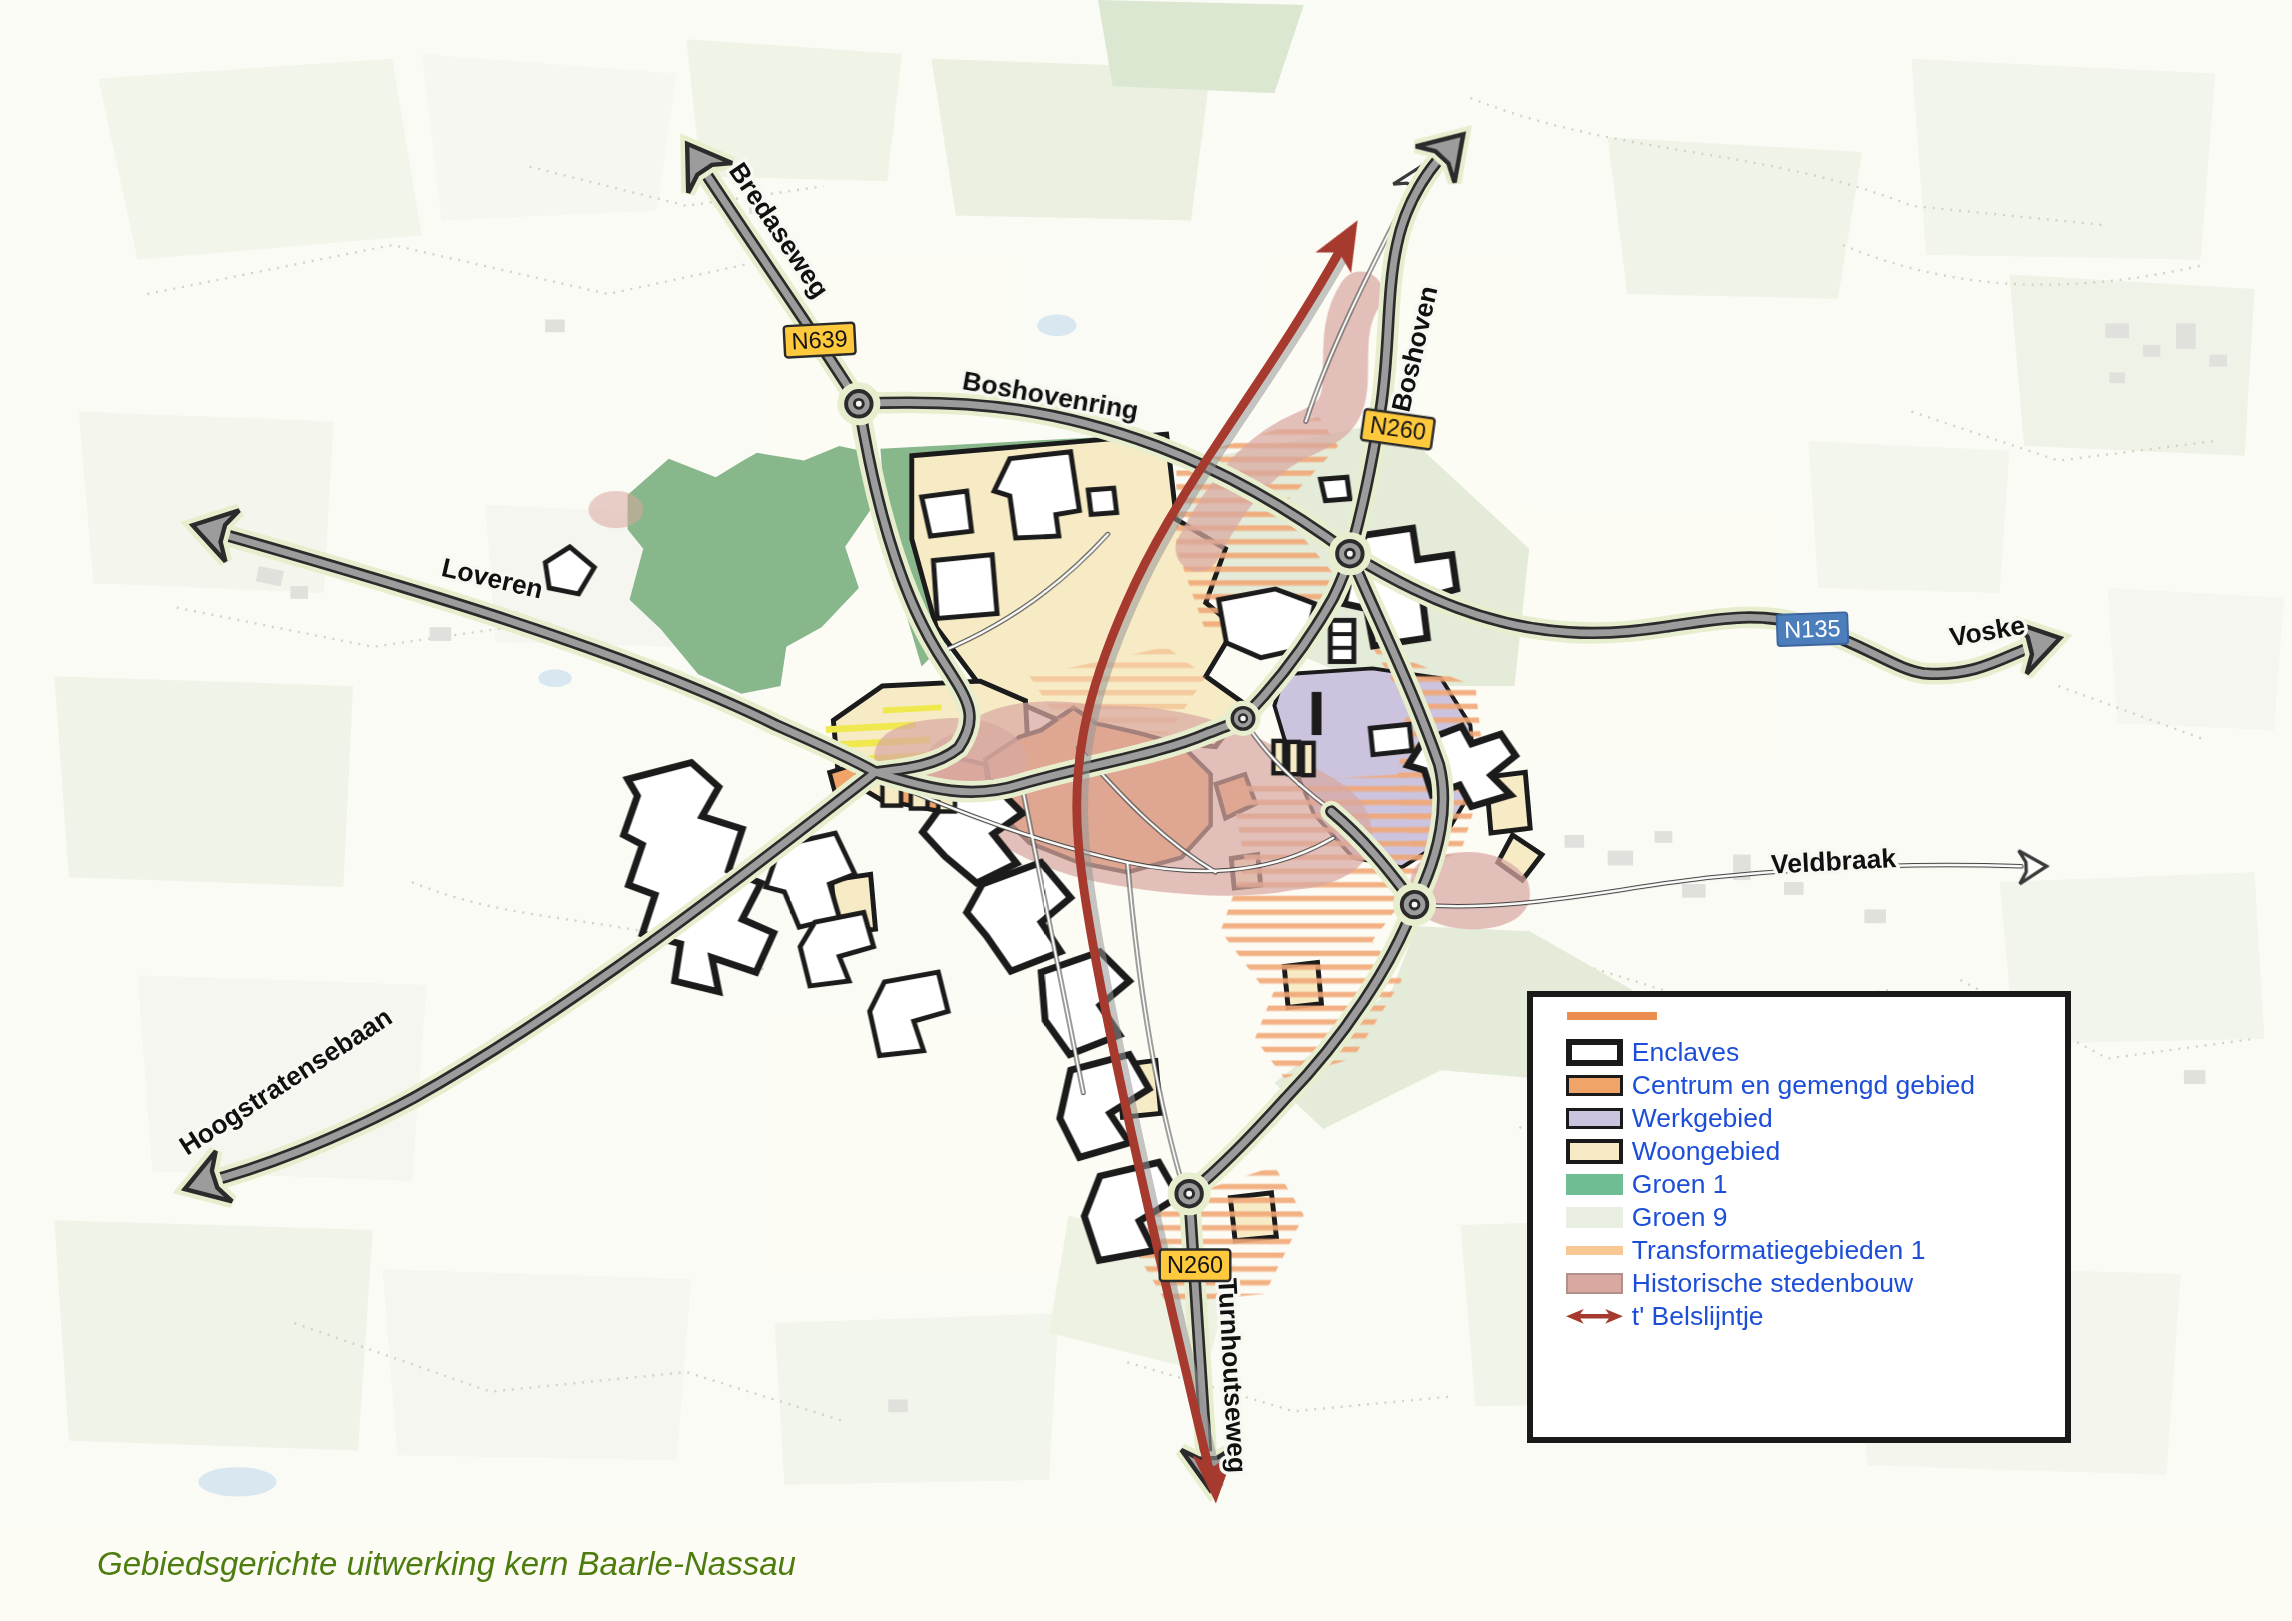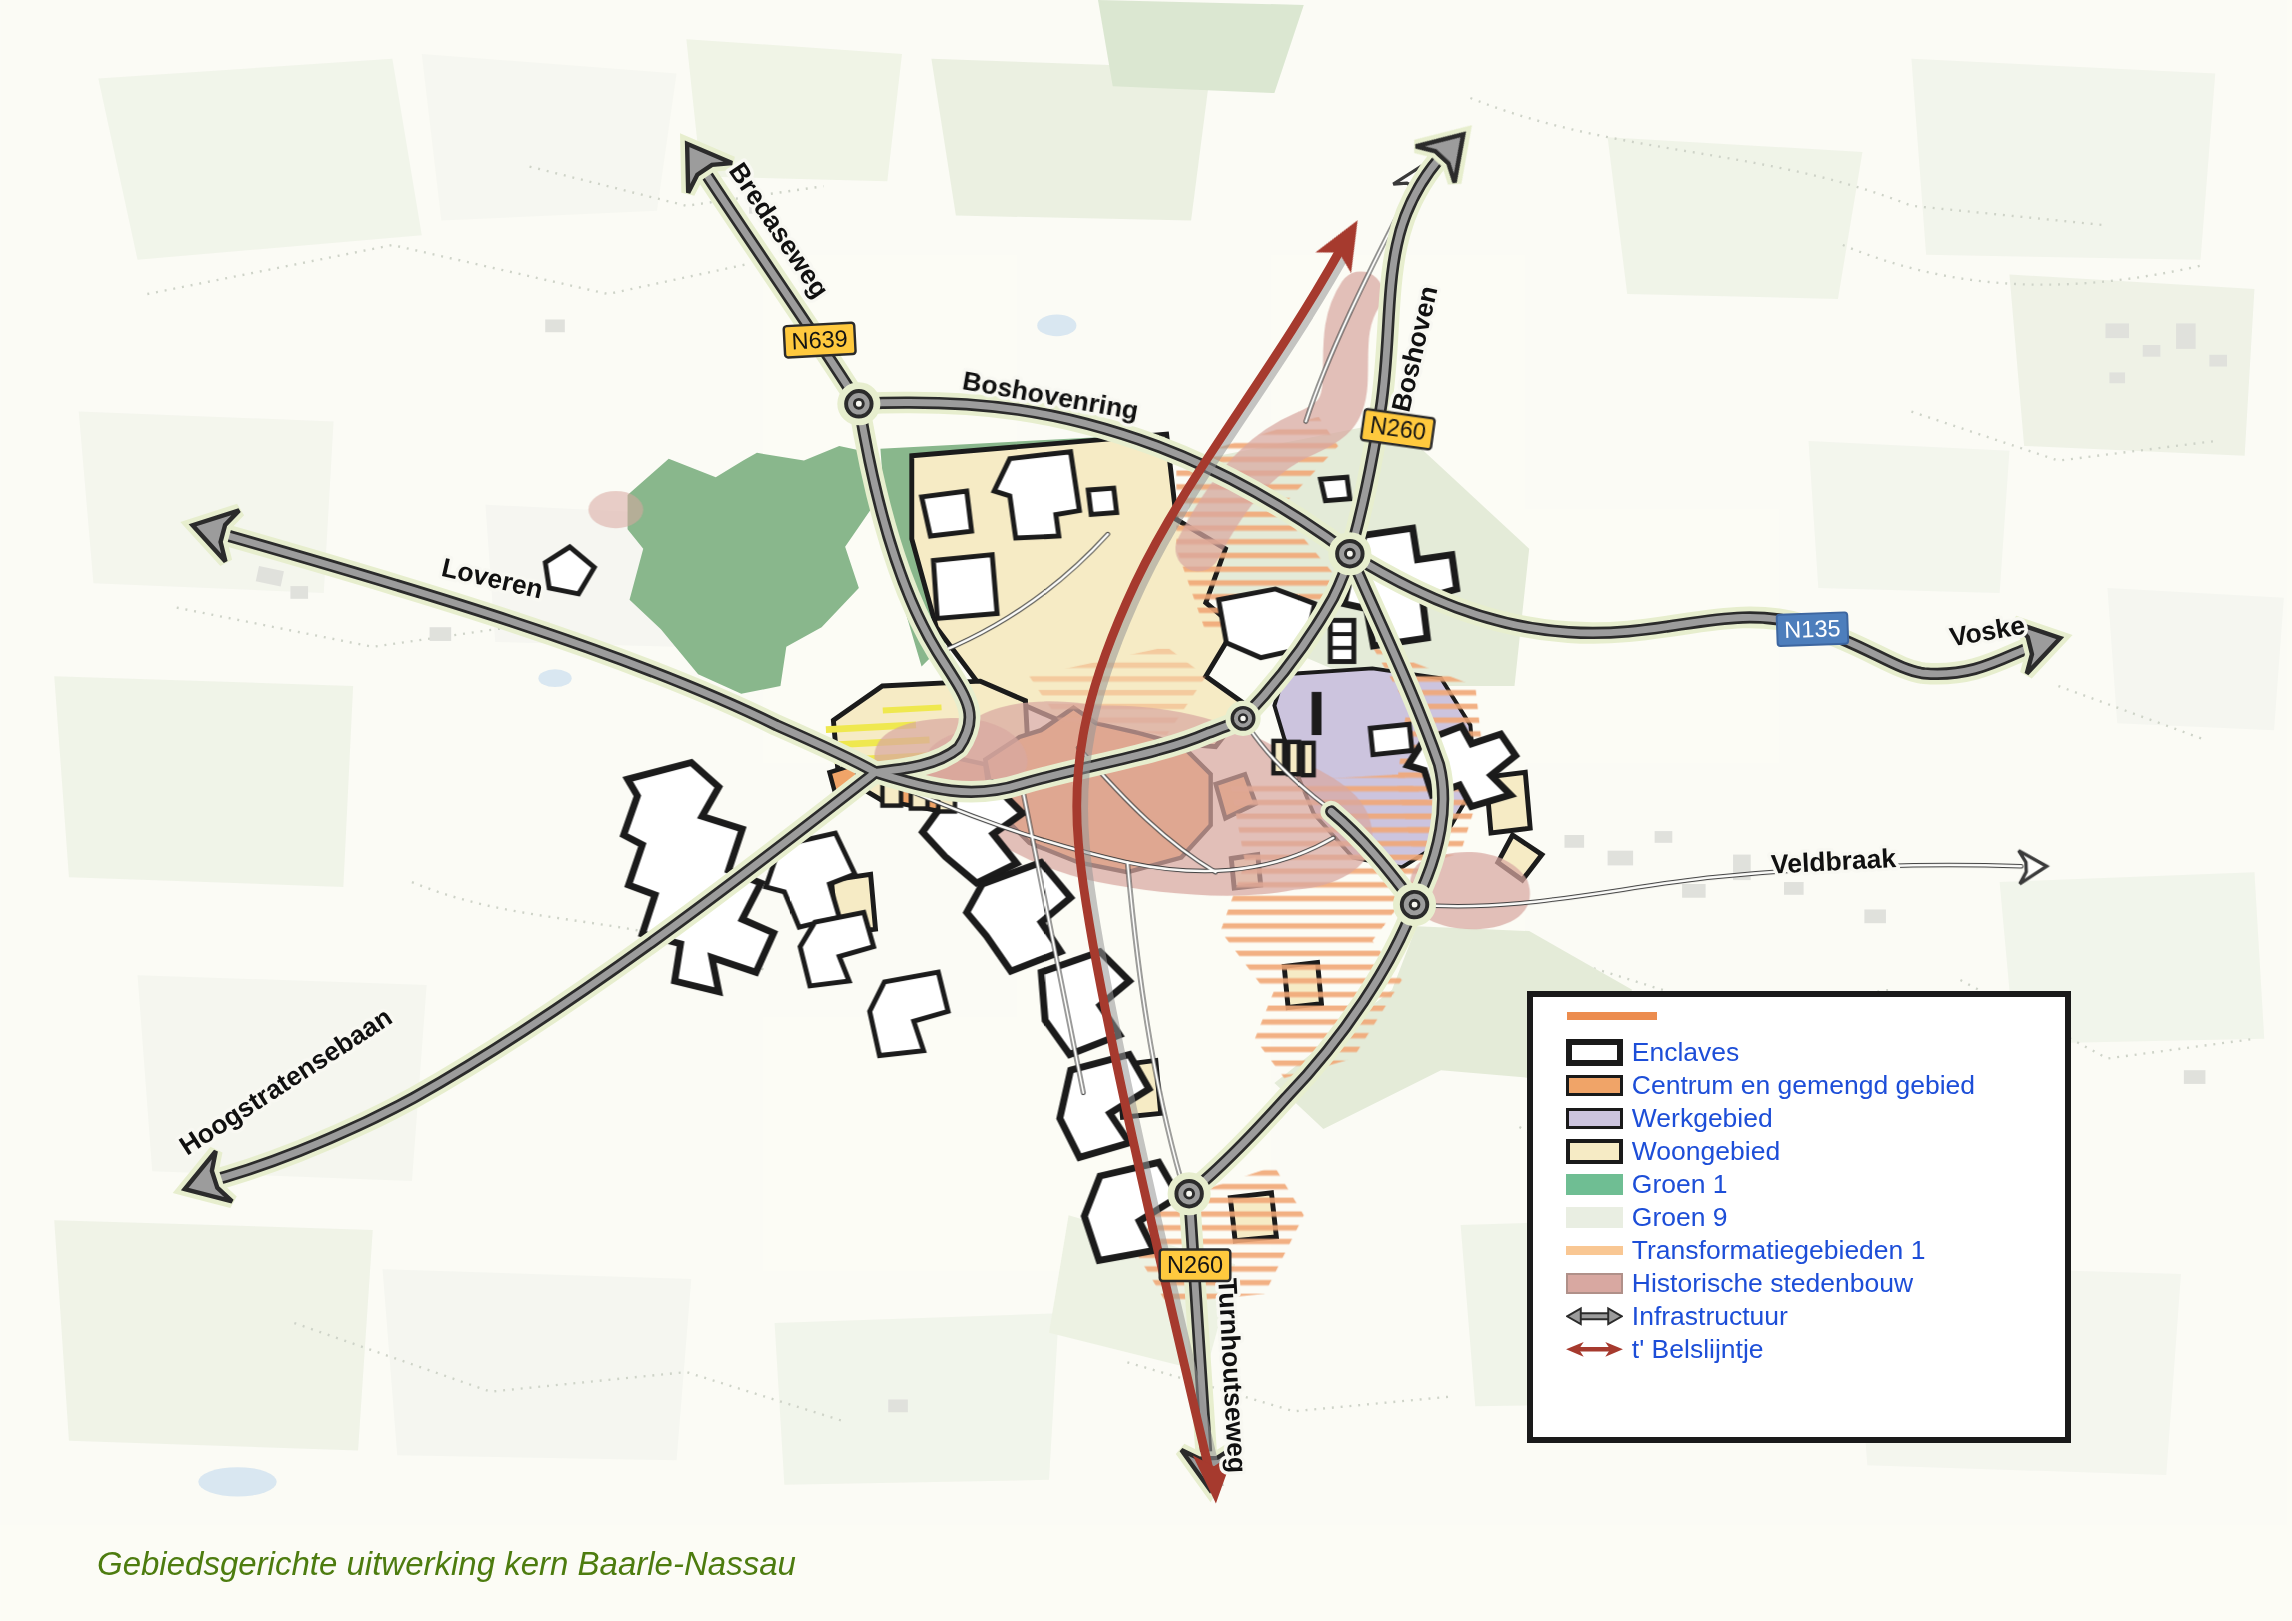--- a/index.html
+++ b/index.html
@@ -407,31 +407,20 @@
     <span class="lsw sw-transf"></span>
     <span class="ltext">Transformatiegebieden 1</span>
   </div>
   <div class="lrow">
     <span class="lsw sw-hist"></span>
     <span class="ltext">Historische stedenbouw</span>
   </div>
   <div class="lrow">
     <span class="lsw">
       <svg width="57" height="20.6" viewBox="0 0 58 21">
-        <path d="M12,10.5 H46" stroke="#2B2B2B" stroke-width="8"></path>
-        <path d="M12,10.5 H46" style="stroke:var(--c-infrastructuur,#9C9C9C)" stroke-width="4"></path>
-        <polygon points="1,10.5 15,2.5 15,18.5" style="fill:var(--c-infrastructuur,#9C9C9C)" stroke="#2B2B2B" stroke-width="2"></polygon>
-        <polygon points="57,10.5 43,2.5 43,18.5" style="fill:var(--c-infrastructuur,#9C9C9C)" stroke="#2B2B2B" stroke-width="2"></polygon>
-      </svg>
-    </span>
-    <span class="ltext">Infrastructuur</span>
-  </div>
-  <div class="lrow">
-    <span class="lsw">
-      <svg width="57" height="20.6" viewBox="0 0 58 21">
         <path d="M10,10.5 H48" style="stroke:var(--c-belslijntje,#A63A2E)" stroke-width="4.5"></path>
         <polygon points="0,10.5 18,3 13,10.5 18,18" style="fill:var(--c-belslijntje,#A63A2E)"></polygon>
         <polygon points="58,10.5 40,3 45,10.5 40,18" style="fill:var(--c-belslijntje,#A63A2E)"></polygon>
       </svg>
     </span>
     <span class="ltext">t' Belslijntje</span>
   </div>
 </div>
 
 <div id="caption">Gebiedsgerichte uitwerking kern Baarle-Nassau</div>

